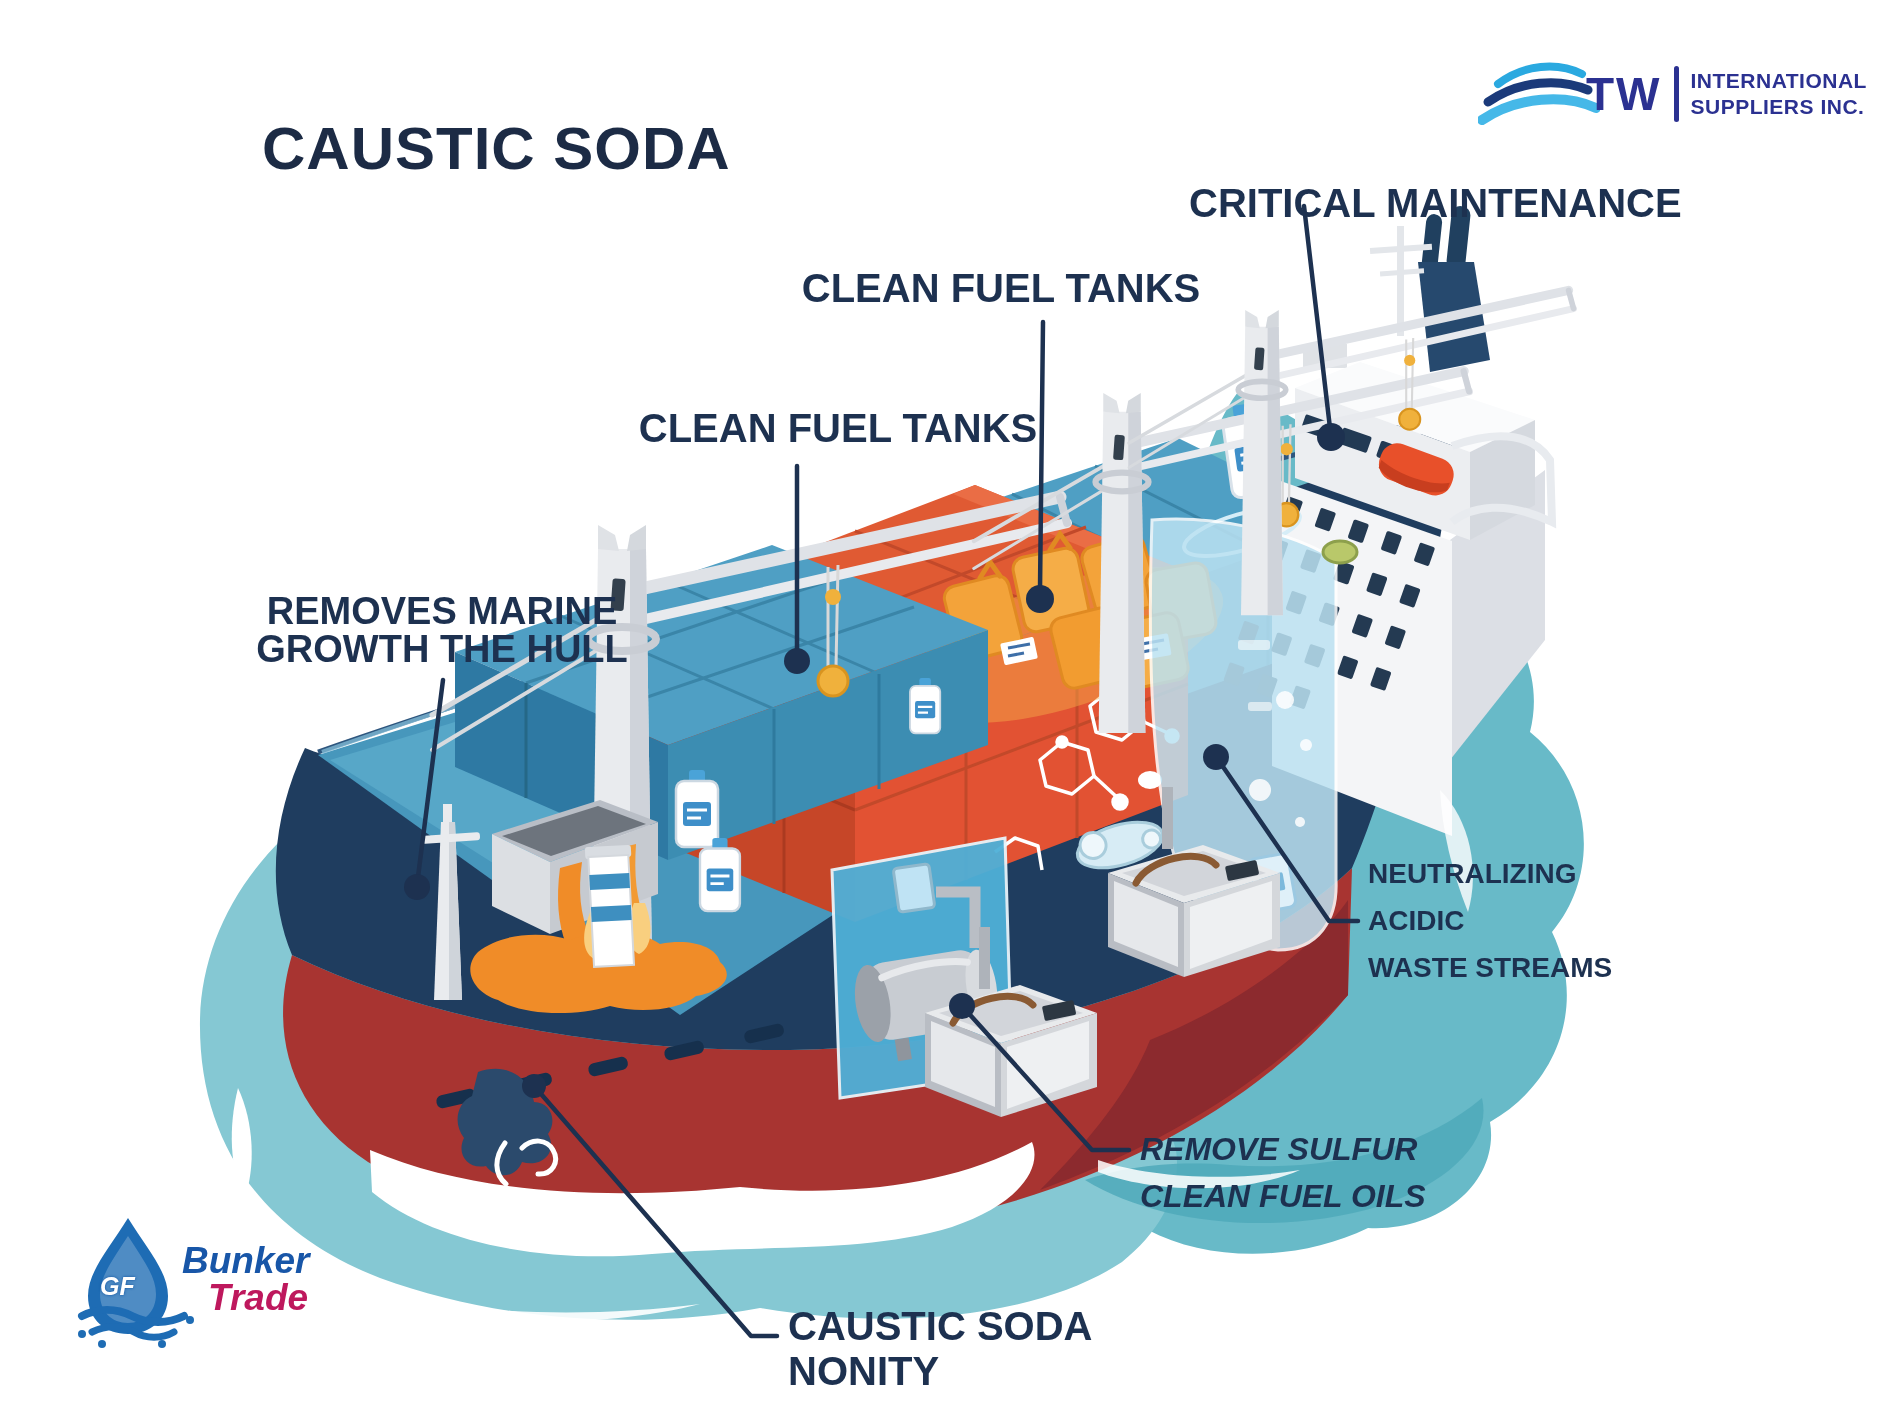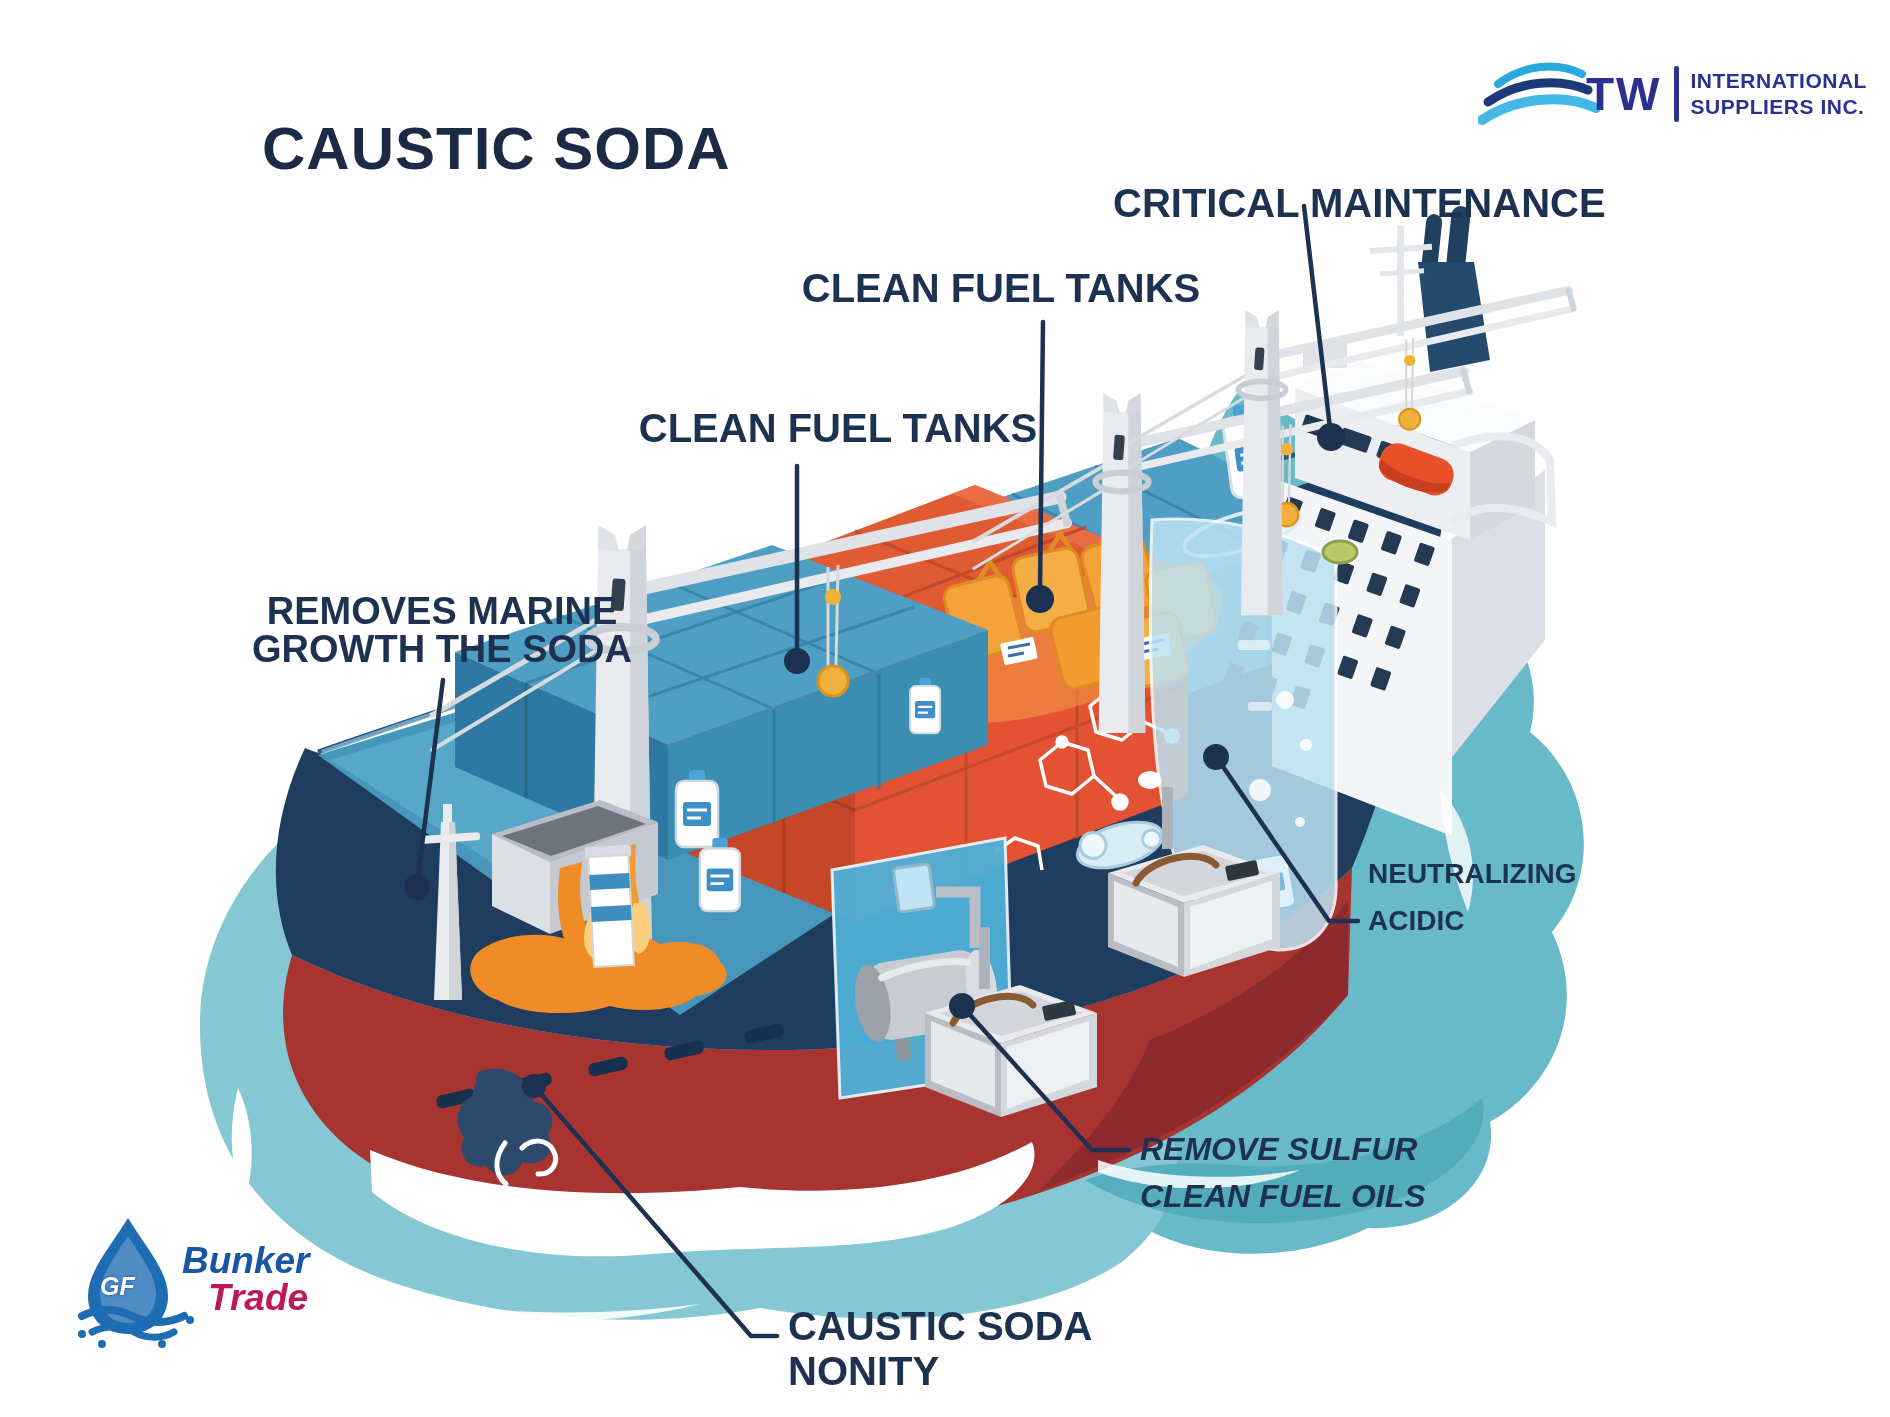--- a/index.html
+++ b/index.html
@@ -3,21 +3,21 @@
 <meta charset="utf-8">
 <style>
   html,body{margin:0;padding:0;background:#ffffff;}
   .canvas{position:relative;width:1890px;height:1417px;background:#ffffff;overflow:hidden;
           font-family:"Liberation Sans",sans-serif;}
   .canvas svg.scene{position:absolute;left:0;top:0;}
   .title{position:absolute;left:262px;top:114px;font-size:60px;font-weight:bold;
          color:#1c2b45;letter-spacing:1px;white-space:nowrap;}
   .callout{position:absolute;font-weight:bold;color:#1d3150;white-space:nowrap;}
   .co-center{transform:translateX(-50%);text-align:center;}
-  .co-critical{left:1113px;top:181px;font-size:40px;}
+  .co-critical{left:1189px;top:181px;font-size:40px;}
   .co-cft-top{left:1001px;top:266px;font-size:40px;}
   .co-cft-left{left:838px;top:406px;font-size:40px;}
   .co-marine{left:442px;top:592px;font-size:38px;line-height:38px;}
   .co-neutral{left:1368px;top:850px;font-size:28px;line-height:47px;}
   .co-sulfur{left:1140px;top:1126px;font-size:32px;line-height:47px;font-style:italic;}
   .co-nonity{left:788px;top:1304px;font-size:40px;line-height:45px;}
   .tw-logo{position:absolute;left:1478px;top:56px;display:flex;align-items:center;}
   .tw-mono{font-size:46px;font-weight:bold;color:#2b3191;letter-spacing:2px;margin-left:-14px;line-height:1;}
   .tw-divider{width:5px;height:56px;background:#2b3191;border-radius:3px;margin:0 12px 0 12px;}
   .tw-lines{font-size:21px;font-weight:bold;color:#2b3191;line-height:1.22;letter-spacing:.5px;}
@@ -377,25 +377,26 @@
       <div>INTERNATIONAL</div>
       <div>SUPPLIERS INC.</div>
     </div>
   </div>
 
   <div class="callout co-critical">CRITICAL MAINTENANCE</div>
   <div class="callout co-cft-top co-center">CLEAN FUEL TANKS</div>
   <div class="callout co-cft-left co-center">CLEAN FUEL TANKS</div>
   <div class="callout co-marine co-center">
     <div>REMOVES MARINE</div>
-    <div>GROWTH THE SODA</div>
+    <div>GROWTH THE HULL</div>
   </div>
   <div class="callout co-neutral">
     <div>NEUTRALIZING</div>
     <div>ACIDIC</div>
+    <div>WASTE STREAMS</div>
   </div>
   <div class="callout co-sulfur">
     <div>REMOVE SULFUR</div>
     <div>CLEAN FUEL OILS</div>
   </div>
   <div class="callout co-nonity">
     <div>CAUSTIC SODA</div>
     <div>NONITY</div>
   </div>
 

